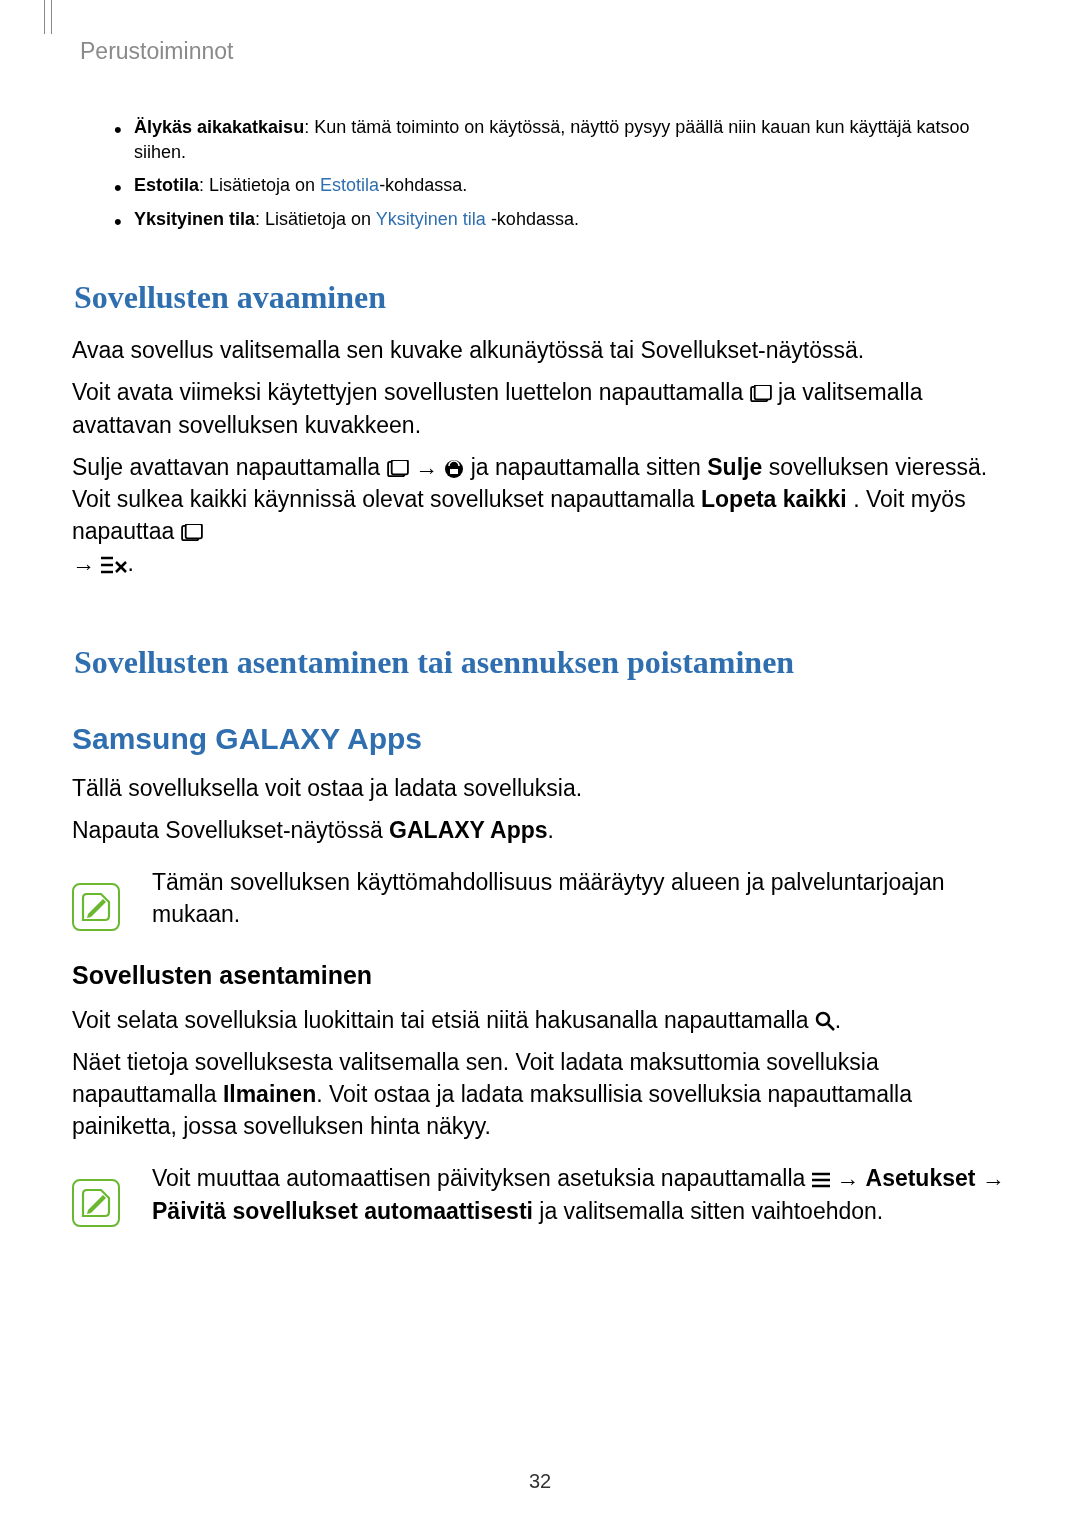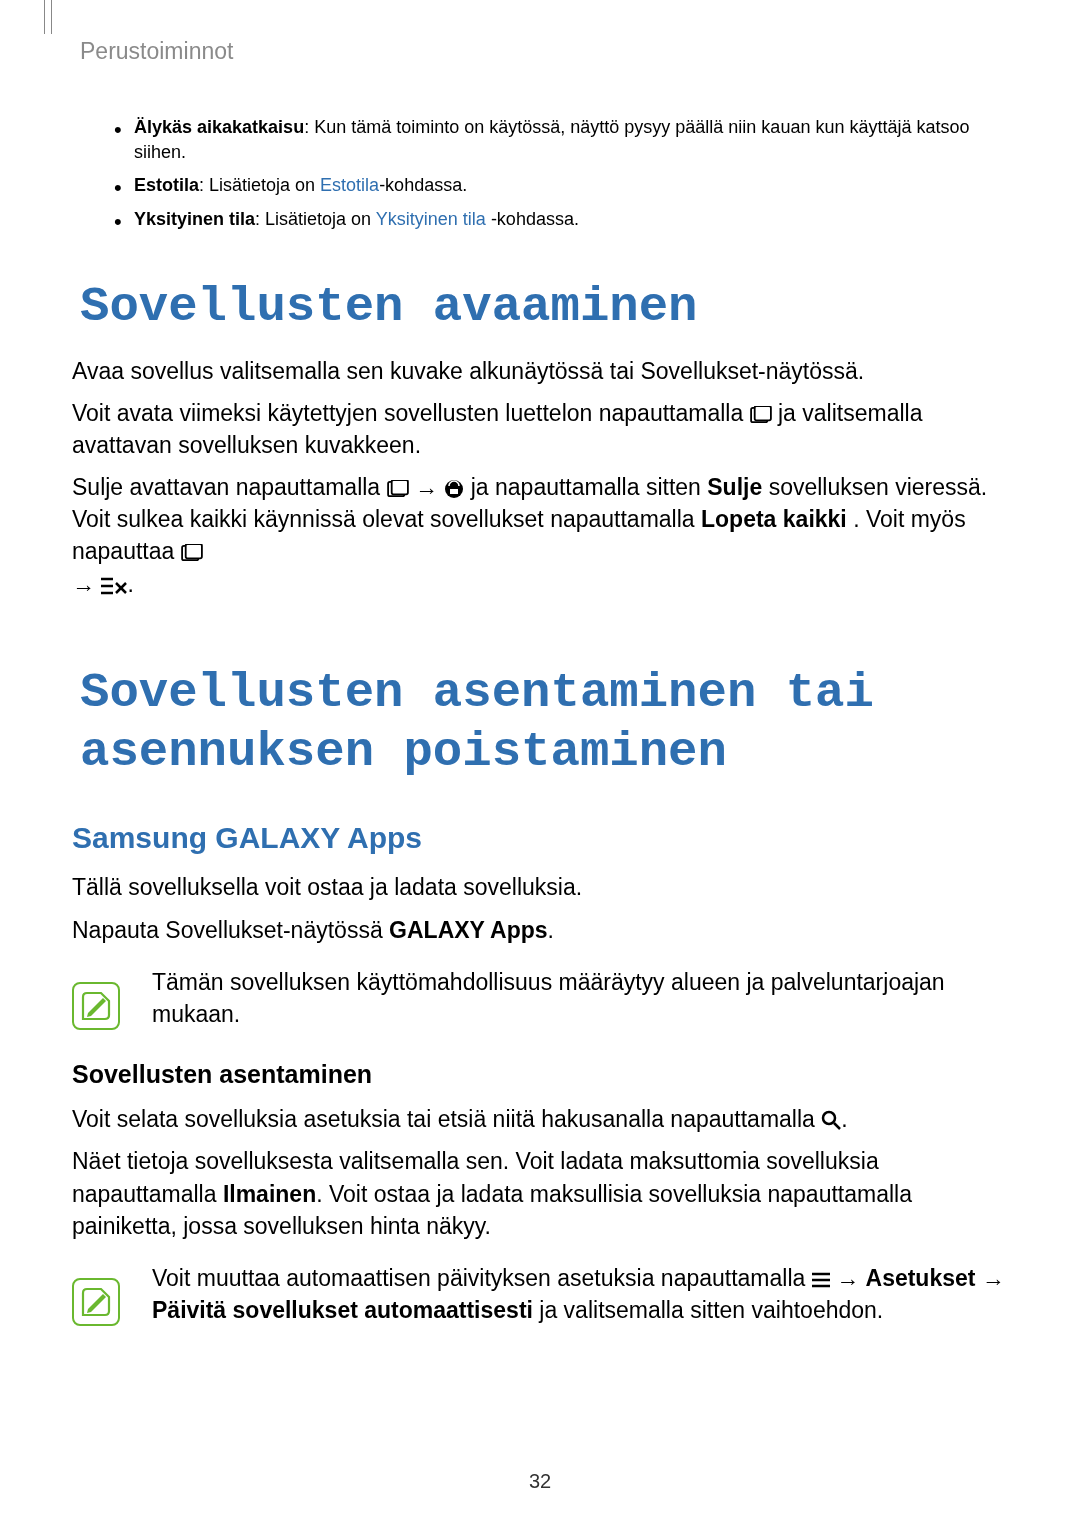--- a/index.html
+++ b/index.html
@@ -45,25 +45,25 @@
   ul.bullets li::before {
     content: "•";
     position: absolute;
     left: 0;
     top: 0;
     font-size: 22px;
   }
   .bold { font-weight: 700; }
   .link { color: #2f6fb0; }
   h1 {
-    font-family: Liberation Mono, monospace;
-    font-size: 49px;
+    font-family: Liberation Serif, serif;
+    font-size: 32px;
     font-weight: 700;
     color: #2f6fb0;
-    margin: 0 0 18px 8px;
+    margin: 0 0 18px 2px;
     line-height: 1.2;
   }
   h2 {
     font-size: 30px;
     font-weight: 700;
     color: #2f6fb0;
     margin: 40px 0 16px 0;
   }
   h3 {
     font-size: 25px;
@@ -206,21 +206,21 @@
       <svg viewBox="0 0 34 34">
           <path d="M4 30 L4 8 Q4 4 8 4 L22 4 L30 12 L30 26 Q30 30 26 30 Z" fill="none" stroke="#6ab82f" stroke-width="2.2"></path>
           <path d="M9 24 L24 9 L27 12 L12 27 L8 28 Z" fill="#6ab82f"></path>
         </svg>
     </div>
     <div class="note-text">Tämän sovelluksen käyttömahdollisuus määräytyy alueen ja palveluntarjoajan mukaan.</div>
   </div>
 
   <h3>Sovellusten asentaminen</h3>
   <p>
-    <span>Voit selata sovelluksia asetuksia tai etsiä niitä hakusanalla napauttamalla </span>
+    <span>Voit selata sovelluksia luokittain tai etsiä niitä hakusanalla napauttamalla </span>
     <span class="inline-icon" style="width:20px;height:20px;vertical-align:-3px;">
       <svg viewBox="0 0 20 20">
           <circle cx="8" cy="8" r="6" fill="none" stroke="#000" stroke-width="2.5"></circle>
           <line x1="13" y1="13" x2="19" y2="19" stroke="#000" stroke-width="2.5"></line>
         </svg>
     </span><span>.</span>
   </p>
   <p>
     <span>Näet tietoja sovelluksesta valitsemalla sen. Voit ladata maksuttomia sovelluksia napauttamalla </span><span class="bold">Ilmainen</span><span>. Voit ostaa ja ladata maksullisia sovelluksia napauttamalla painiketta, jossa sovelluksen hinta näkyy.</span>
   </p>

